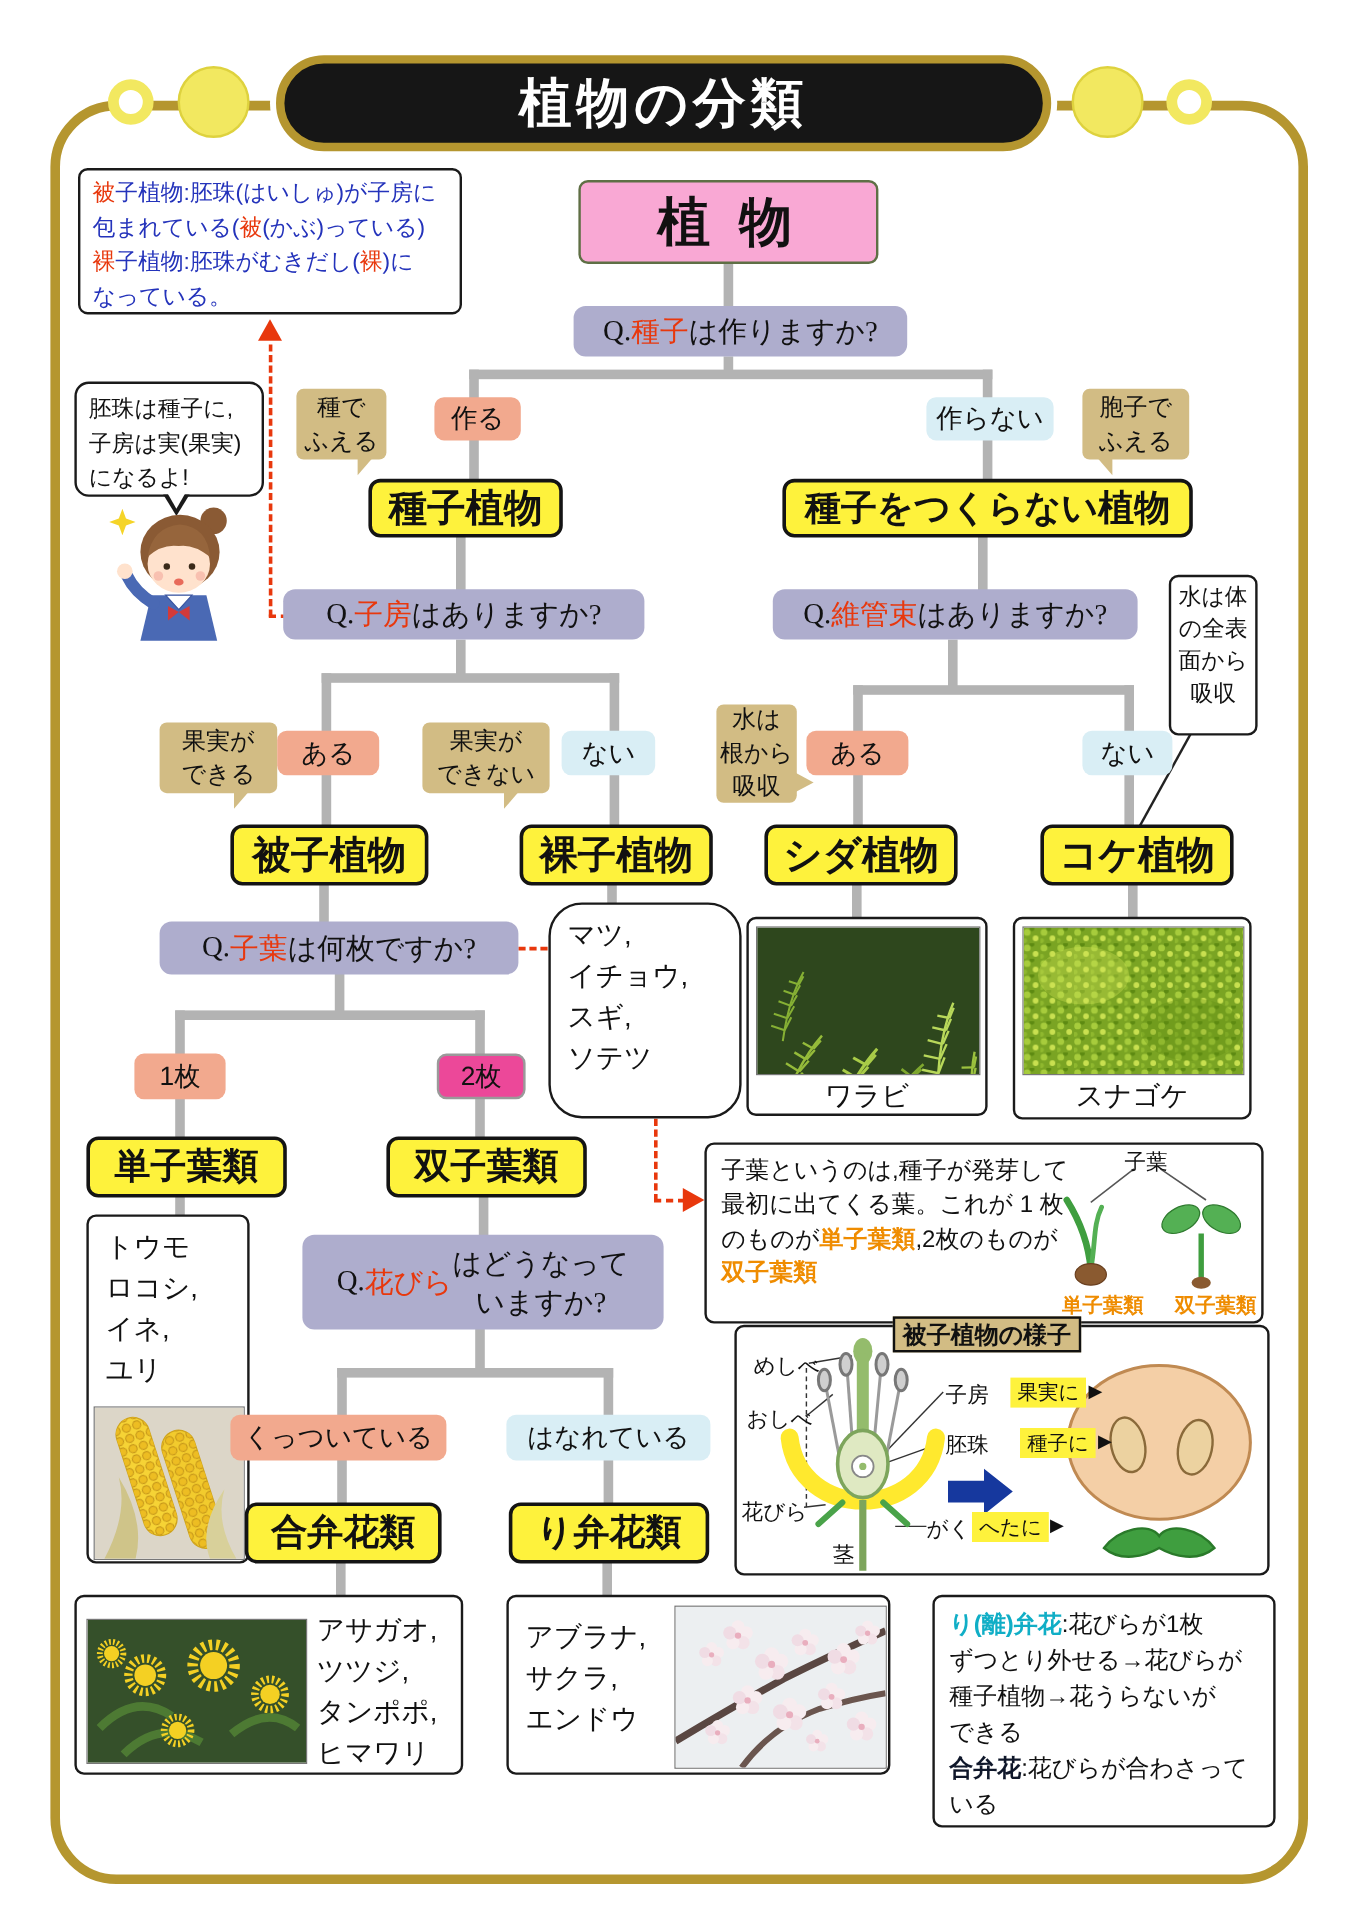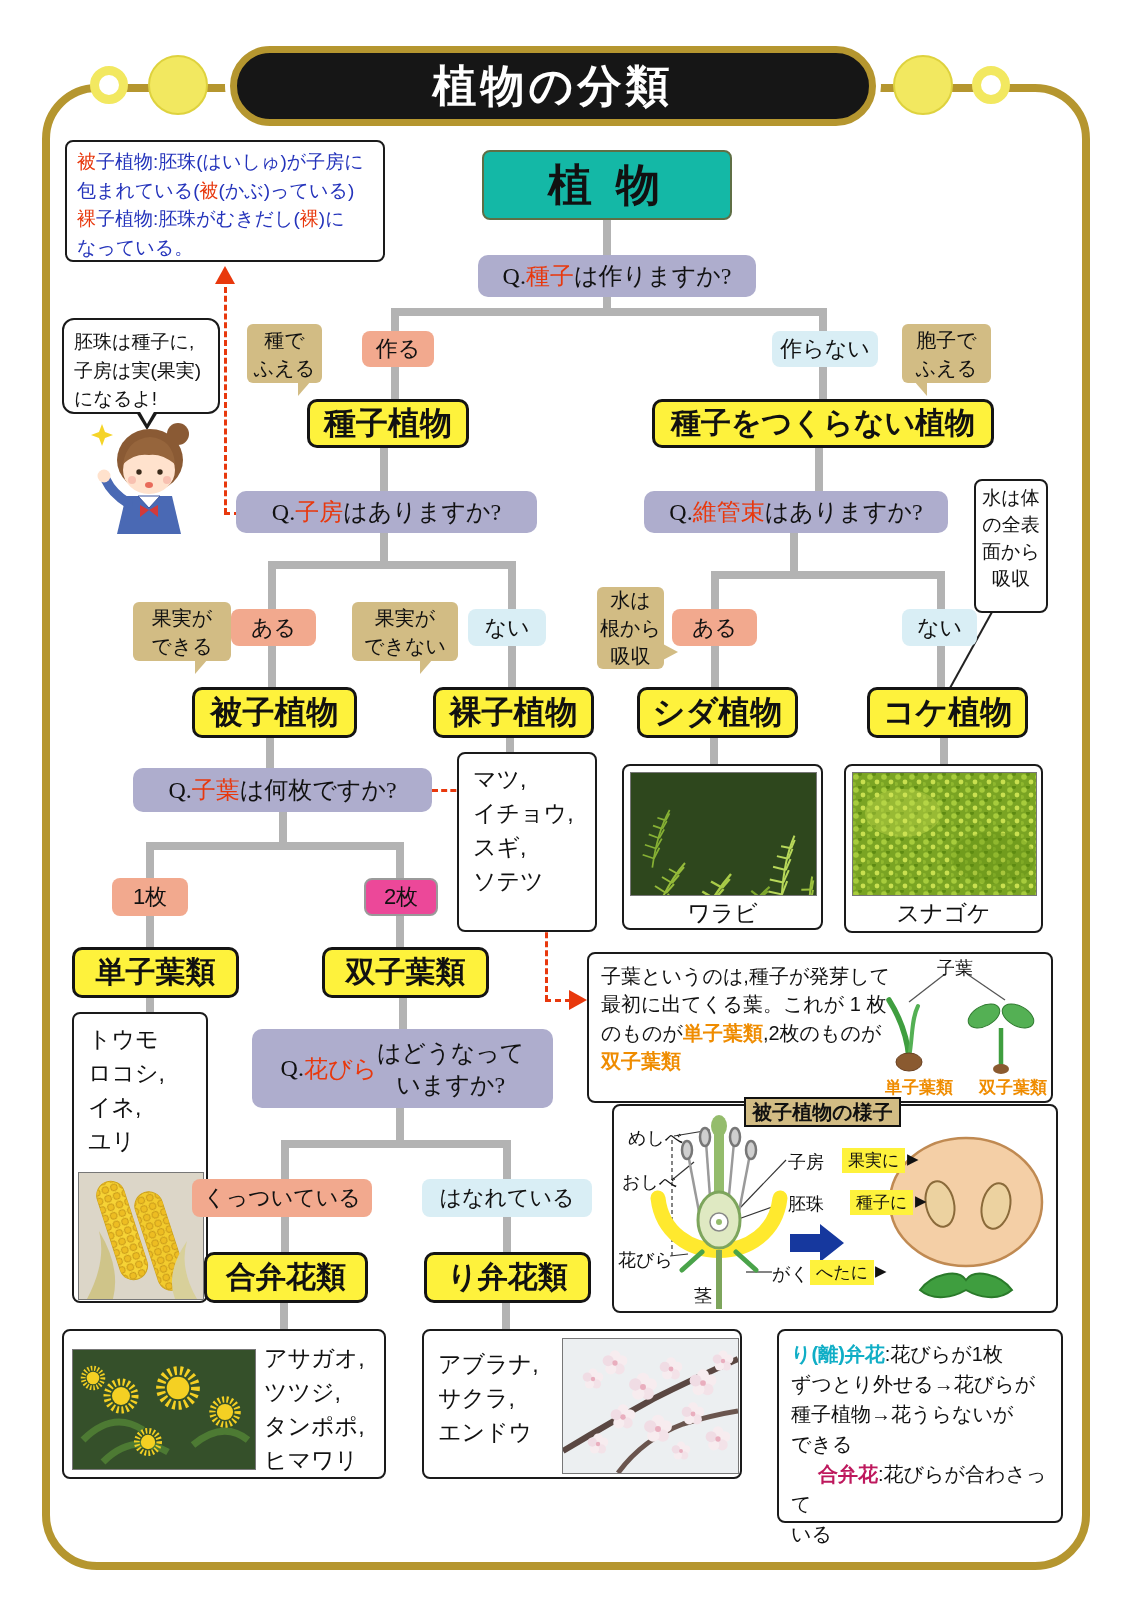--- a/index.html
+++ b/index.html
@@ -19,40 +19,40 @@
   
   .rdv{position:absolute;border-left:3px dashed #e8380d;width:0;z-index:1;}
   .rdh{position:absolute;border-top:3px dashed #e8380d;height:0;z-index:1;}
   .rarrow-up{position:absolute;width:0;height:0;border-left:10px solid transparent;
     border-right:10px solid transparent;border-bottom:18px solid #e8380d;z-index:1;}
   .rarrow-right{position:absolute;width:0;height:0;border-top:10px solid transparent;
     border-bottom:10px solid transparent;border-left:18px solid #e8380d;z-index:1;}
   
   .box{position:absolute;display:flex;align-items:center;justify-content:center;
        text-align:center;z-index:2;box-sizing:border-box;}
-  .root{background:#14b8a6;border:2px solid #5f6f45;border-radius:8px;font-size:44px;font-weight:bold;letter-spacing:6px;}
+  .root{background:#f9a8d4;border:2px solid #5f6f45;border-radius:8px;font-size:44px;font-weight:bold;letter-spacing:6px;}
   .q{background:#aeadcd;border-radius:10px;font-size:24px;
      font-family:"Liberation Serif","DejaVu Serif",serif;}
   .pink{background:#f2a98e;border-radius:8px;font-size:22px;}
   .lblue{background:#d9eef5;border-radius:8px;font-size:22px;}
   .wans{background:#ec4899;border:2px solid #9a9a9a;border-radius:8px;font-size:22px;}
   .ybox{background:#fef23c;border:3px solid #141414;border-radius:10px;font-weight:bold;font-size:32px;}
   .tan{background:#d2bc84;border-radius:6px;font-size:20px;line-height:1.4;}
   .wbox{position:absolute;background:#fff;border:2px solid #1a1a1a;border-radius:8px;z-index:2;box-sizing:border-box;}
   .pre{white-space:pre-line;}
   .tail-dl{position:absolute;width:0;height:0;border-top:15px solid #d2bc84;border-right:13px solid transparent;z-index:2;}
   .tail-dr{position:absolute;width:0;height:0;border-top:15px solid #d2bc84;border-left:13px solid transparent;z-index:2;}
   .tail-r{position:absolute;width:0;height:0;border-left:15px solid #d2bc84;border-top:8px solid transparent;border-bottom:8px solid transparent;z-index:2;}
   
   .seg-k{color:#111;}
   .seg-r{color:#e8380d;}
   .seg-b{color:#2433bb;}
   .seg-o{color:#ef8c00;font-weight:bold;}
   .seg-c{color:#10aec6;font-weight:bold;}
-  .seg-m{color:#be185d;font-weight:bold;margin-left:27px;}
+  .seg-m{color:#0f172a;font-weight:bold;}
   .note-text{position:absolute;z-index:2;}
   .caption{position:absolute;left:0;right:0;text-align:center;font-size:23px;z-index:2;}
   .ex-text{position:absolute;font-size:23px;line-height:1.48;z-index:2;text-align:left;}
   .lab{position:absolute;font-size:18px;z-index:3;white-space:nowrap;}
   .chip{position:absolute;font-size:17px;background:#fef23c;padding:1px 6px;z-index:3;white-space:nowrap;}
   .tri{position:absolute;font-size:15px;z-index:3;color:#111;}
   .olab{position:absolute;font-size:17px;font-weight:bold;color:#ef8c00;z-index:3;white-space:nowrap;}
   .bubble{position:absolute;background:#fff;border:2px solid #1a1a1a;border-radius:12px;
     font-size:19px;line-height:1.5;padding:8px 10px;z-index:2;box-sizing:border-box;}
   .btail-o{position:absolute;width:0;height:0;border-left:11px solid transparent;border-right:11px solid transparent;border-top:18px solid #1a1a1a;z-index:2;}
@@ -204,21 +204,21 @@
   <div class="box ybox" style="left:433px;top:687px;width:161px;height:51px;">裸子植物</div>
   <div class="box ybox" style="left:637px;top:687px;width:161px;height:51px;">シダ植物</div>
   <div class="box ybox" style="left:867px;top:687px;width:161px;height:51px;">コケ植物</div>
 
   <div class="box q" style="left:133px;top:768px;width:299px;height:44px;">
       <span class="seg-k">Q.</span>
       <span class="seg-r">子葉</span>
       <span class="seg-k">は何枚ですか?</span>
     </div>
 
-  <div class="wbox" style="left:457px;top:752px;width:140px;height:180px;">
+  <div class="wbox" style="left:457px;top:752px;width:161px;height:180px;border-radius:28px;">
     <div class="ex-text pre" style="left:14px;top:8px;">マツ,
 イチョウ,
 スギ,
 ソテツ</div>
   </div>
 
   <div class="wbox" style="left:622px;top:764px;width:201px;height:166px;">
     <svg class="img" style="left:6px;top:6px;" width="185" height="122" viewBox="0 0 185 122">
       <rect width="185" height="122" fill="#2e471d"></rect>
       <defs>

